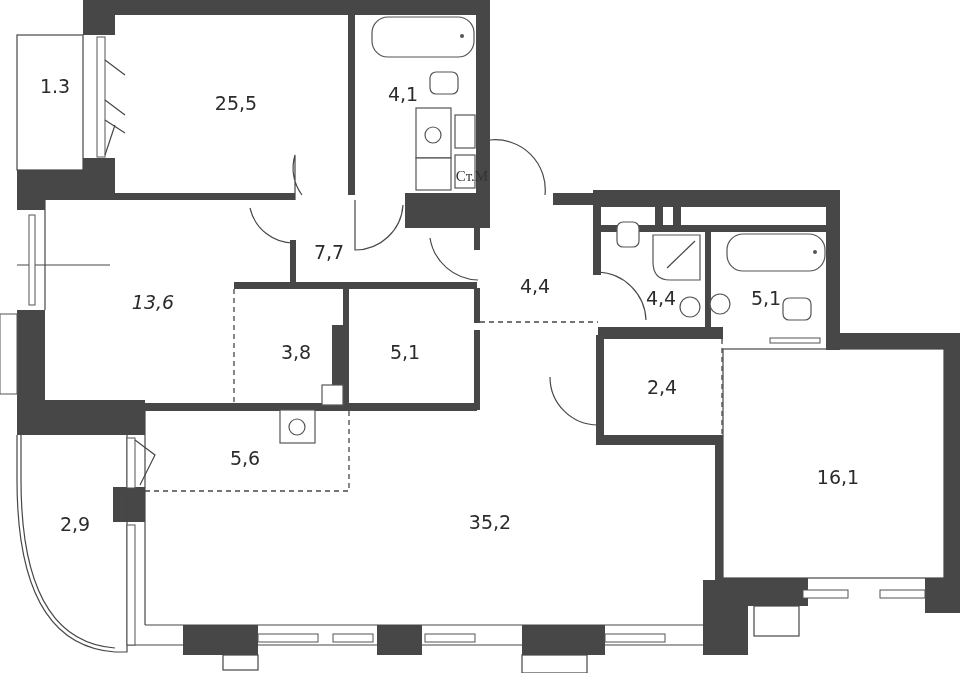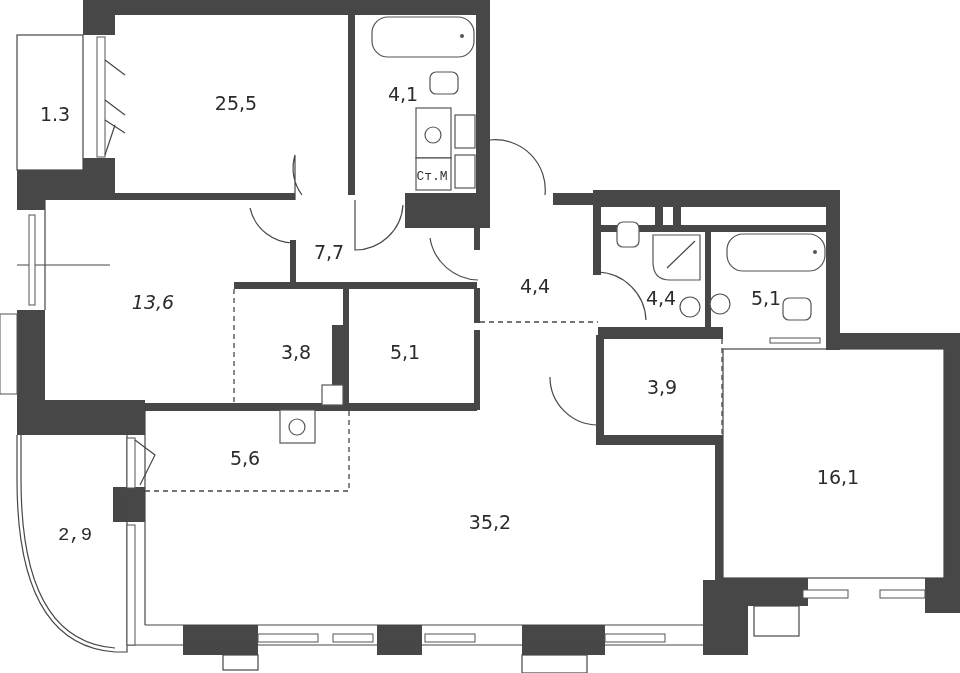--- a/index.html
+++ b/index.html
@@ -4,21 +4,21 @@
 <style>
   html,body{margin:0;padding:0;background:#ffffff;}
   body{width:960px;height:673px;overflow:hidden;position:relative;font-family:"Liberation Sans",sans-serif;}
   svg{position:absolute;left:0;top:0;}
   .wall{fill:#474747;}
   .thin{fill:none;stroke:#474747;stroke-width:1.2;}
   .dash{fill:none;stroke:#474747;stroke-width:1.3;stroke-dasharray:5,4;}
   .fix{fill:#fff;stroke:#555;stroke-width:1.2;}
   .win{fill:#fff;stroke:#555;stroke-width:1;}
   .lbl{position:absolute;font-family:"DejaVu Sans",sans-serif;font-size:19px;color:#2b2b2b;transform:translate(-50%,-50%);white-space:nowrap;}
-  .small{position:absolute;font-family:Liberation Mono, monospace;font-size:13px;color:#333;transform:translate(-50%,-50%);}
+  .small{position:absolute;font-family:Liberation Serif, serif;font-size:15px;color:#333;transform:translate(-50%,-50%);margin-left:40px;}
 </style>
 </head>
 <body>
 
 <svg width="960" height="673" viewBox="0 0 960 673">
 
   <g>
 
     <rect class="wall" x="83" y="0" width="407" height="15"></rect>
     <rect class="wall" x="83" y="0" width="32" height="35"></rect>
@@ -147,28 +147,28 @@
     <circle cx="815" cy="252" r="2" fill="#555"></circle>
 
     <rect class="fix" x="783" y="298" width="28" height="22" rx="6"></rect>
 
     <rect class="fix" x="280" y="410" width="35" height="33"></rect>
     <circle class="fix" cx="297" cy="427" r="8"></circle>
     <rect class="fix" x="322" y="385" width="21" height="20"></rect>
   </g>
 </svg>
 
-<div class="lbl" style="left:55px;top:114px;">1.3</div>
+<div class="lbl" style="left:55px;top:86px;">1.3</div>
 <div class="lbl" style="left:236px;top:103px;">25,5</div>
 <div class="lbl" style="left:403px;top:94px;">4,1</div>
 <div class="lbl" style="left:329px;top:252px;">7,7</div>
 <div class="lbl" style="left:153px;top:302px;font-style:italic;">13,6</div>
 <div class="lbl" style="left:296px;top:352px;">3,8</div>
 <div class="lbl" style="left:405px;top:352px;">5,1</div>
 <div class="lbl" style="left:535px;top:286px;">4,4</div>
 <div class="lbl" style="left:661px;top:298px;">4,4</div>
 <div class="lbl" style="left:766px;top:298px;">5,1</div>
-<div class="lbl" style="left:662px;top:387px;">3,9</div>
+<div class="lbl" style="left:662px;top:387px;">2,4</div>
 <div class="lbl" style="left:245px;top:458px;">5,6</div>
 <div class="lbl" style="left:490px;top:522px;text-align:right;">35,2</div>
 <div class="lbl" style="left:838px;top:477px;">16,1</div>
-<div class="lbl" style="left:75px;top:535px;font-family:Liberation Mono, monospace;">2,9</div>
+<div class="lbl" style="left:75px;top:524px;">2,9</div>
 <div class="small" style="left:432px;top:176px;">Ст.М</div>
 
 </body></html>

